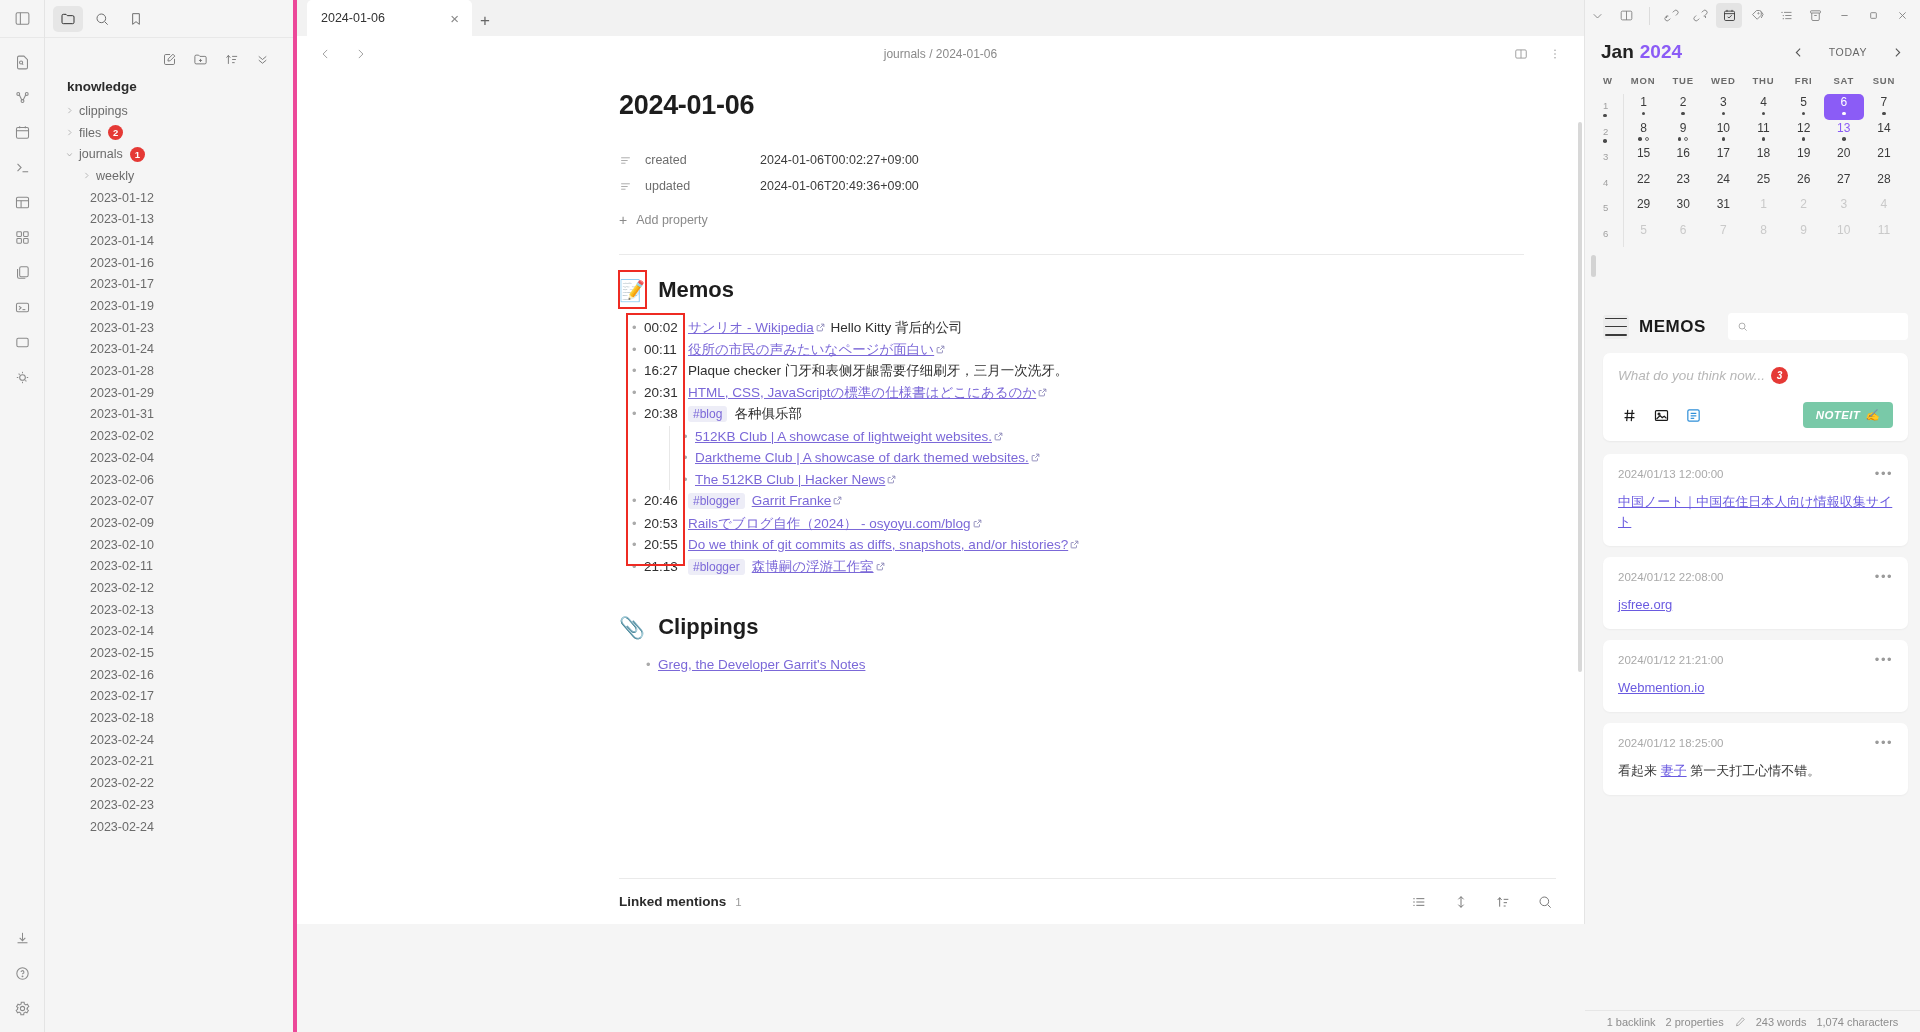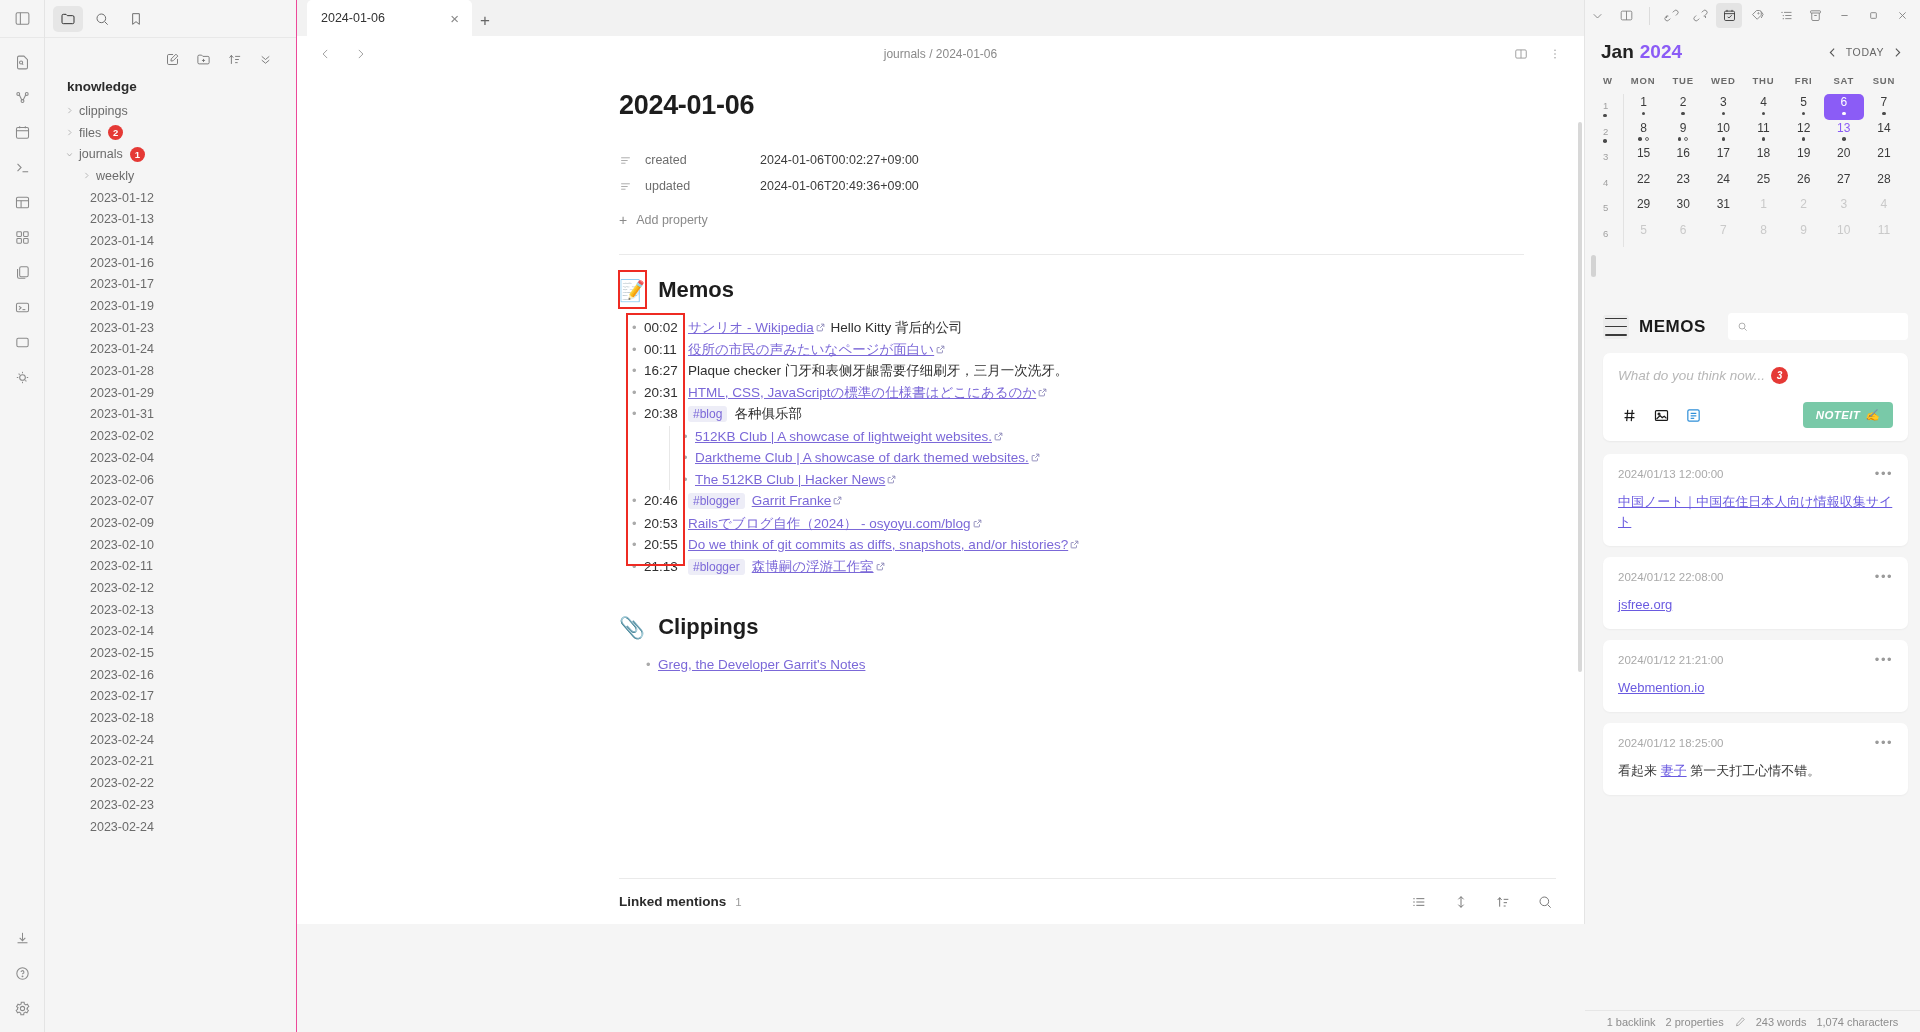--- a/index.html
+++ b/index.html
@@ -32,21 +32,21 @@
     display: flex; align-items: center; justify-content: center;
     border-radius: 5px; cursor: pointer;
     color: #8a8a8a;
   }
   .ricon svg { width: 17px; height: 17px; stroke: currentColor; fill: none; stroke-width: 1.5; }
 
   
   .tree-panel {
     width: 252px; flex: 0 0 252px;
     background: #f5f5f5; height: 1032px;
-    border-right: 1px solid #ec4899;
+    border-right: 4px solid #ec4899;
     display: flex; flex-direction: column;
   }
   .tree-tabbar {
     height: 38px; display: flex; align-items: center; gap: 4px;
     padding-left: 8px; border-bottom: 1px solid #e8e8e8;
   }
   .tabicon {
     width: 30px; height: 26px; border-radius: 5px;
     display: flex; align-items: center; justify-content: center;
     cursor: pointer; color: #6e6e6e;
@@ -181,21 +181,21 @@
   .wicon { width: 27px; height: 25px; display: flex; align-items: center; justify-content: center; color: #7e7e7e; cursor: pointer; border-radius: 4px; }
   .wicon.active { background: #e4e4e4; color: #333; }
   .wicon svg { width: 15px; height: 15px; stroke: currentColor; fill: none; stroke-width: 1.4; }
   .wsep { width: 1px; height: 18px; background: #dcdcdc; margin: 0 6px; }
 
   
   .cal { padding: 10px 16px 6px 16px; }
   .cal-head { display: flex; align-items: center; margin-bottom: 12px; }
   .cal-month { font-size: 19px; font-weight: bold; color: #222; }
   .cal-year { font-size: 19px; font-weight: bold; color: #8b5cf6; margin-left: 6px; }
-  .cal-nav { margin-left: auto; display: flex; align-items: center; gap: 7px; }
+  .cal-nav { margin-left: auto; display: flex; align-items: center; gap: 24px; }
   .cal-nav .nv { color: #555; cursor: pointer; display: flex; }
   .cal-nav .nv svg { width: 13px; height: 13px; stroke: currentColor; fill: none; stroke-width: 2; }
   .cal-today { font-size: 10.5px; letter-spacing: 0.6px; color: #666; cursor: pointer; }
   .cal-grid { display: grid; grid-template-columns: 22px repeat(7, 1fr); }
   .cal-dow { font-size: 9.5px; letter-spacing: 0.8px; font-weight: bold; color: #6b6b6b; text-align: center; padding-bottom: 8px; }
   .cal-dow.w { text-align: left; padding-left: 2px; }
   .cal-wk { font-size: 9.5px; color: #a0a0a0; text-align: left; padding-left: 2px; padding-top: 6px; }
   .cal-cell {
     height: 25.5px; display: flex; flex-direction: column; align-items: center; justify-content: flex-start;
     font-size: 12px; color: #3b3b3b; cursor: pointer; position: relative; padding-top: 1px;

